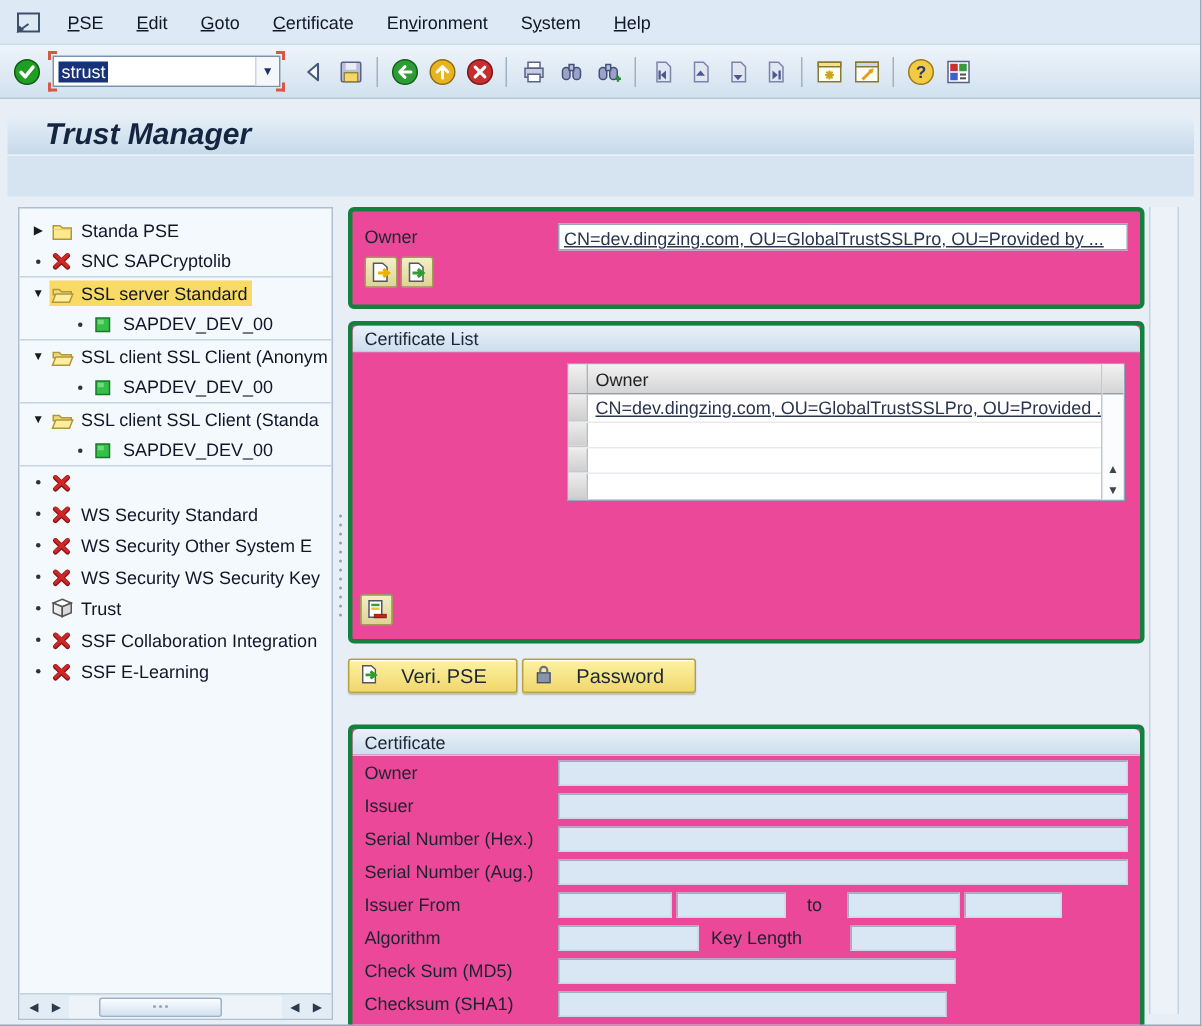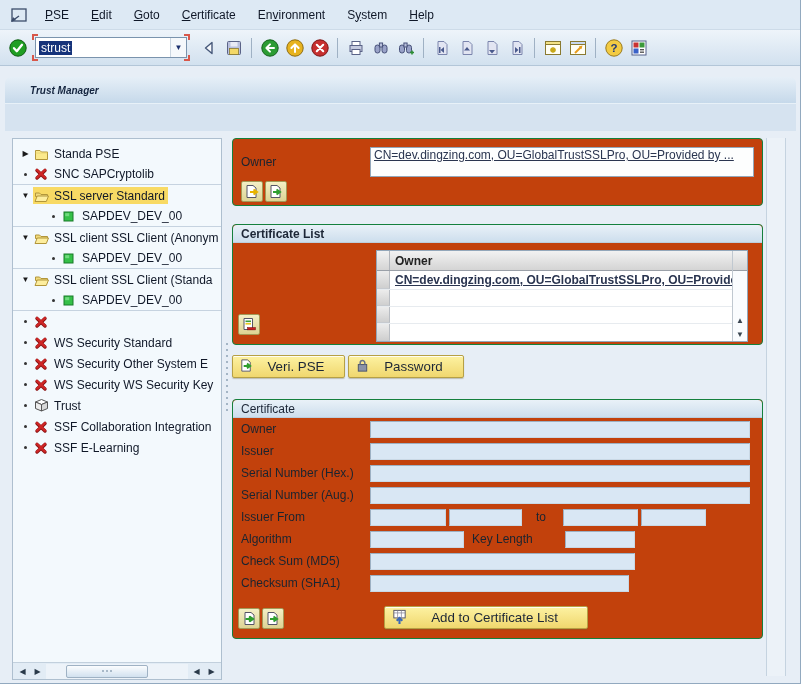--- a/index.html
+++ b/index.html
@@ -28,21 +28,21 @@
                color:#1a2f6e; font-size:8px; }
   .fc { position:absolute; width:6px; height:6px; border:2px solid #d8574a; }
   .fc.tl { top:-4px; left:-4px; border-right:none; border-bottom:none; }
   .fc.tr { top:-4px; right:-4px; border-left:none; border-bottom:none; }
   .fc.bl { bottom:-4px; left:-4px; border-right:none; border-top:none; }
   .fc.br { bottom:-4px; right:-4px; border-left:none; border-top:none; }
 
   
   .titlebar { margin:11px 4px 0 5px; height:26px; border-radius:6px 6px 0 0;
               background:linear-gradient(#e6eff7,#c6d9ea); display:flex; align-items:center; padding:0 25px; }
-  .titlebar .t { font-size:10px; font-weight:bold; font-style:italic; color:#15253f; }
+  .titlebar .t { font-size:20px; font-weight:bold; font-style:italic; color:#15253f; }
   .apptoolbar { margin:0 4px 0 5px; height:28px; background:#d6e3f0; border-top:1px solid #e8f1f8; }
 
   
   .content { display:flex; margin:7px 0 0 12px; height:542px; align-items:flex-start; }
 
   
   .tree-panel { width:210px; height:542px; flex:none; background:#f3f9fd;
                 border:1px solid #aebfcf; display:flex; flex-direction:column; overflow:hidden; }
   .tree-body { flex:1; overflow:hidden; padding-top:4px; }
   .trow { height:21px; display:flex; align-items:center; padding-left:5px; white-space:nowrap; }
@@ -64,38 +64,38 @@
               display:flex; align-items:center; justify-content:center; gap:2px; }
   .hs-thumb i { width:2px; height:2px; background:#93a7ba; border-radius:50%; }
 
   
   .splitter { width:10px; height:542px; flex:none; position:relative; }
   .splitter .grip { position:absolute; left:4px; top:205px; display:flex; flex-direction:column; gap:4px; }
   .grip i { width:2px; height:2px; background:#8ea2b5; border-radius:50%; }
 
   
   .rightcol { width:531px; flex:none; display:flex; flex-direction:column; }
-  .groupbox { border:1px solid #15803d; border-radius:4px; background:#c2410c; position:relative; }
+  .groupbox { border:3px solid #15803d; border-radius:4px; background:#ec4899; position:relative; }
   .group-hd { height:18px; background:linear-gradient(#e9f1f8,#cddeed); border-bottom:1px solid #bccedd;
               border-radius:4px 4px 0 0; display:flex; align-items:center; padding:0 8px; color:#1c2636; }
   .field-label { width:129px; flex:none; color:#1a2430; }
-  .disp-field { height:30px; background:#fdfefe; border:1px solid #93a7ba; display:flex;
-                align-items:flex-start; padding:0 3px; overflow:hidden; flex:1; }
+  .disp-field { height:18px; background:#fdfefe; border:1px solid #93a7ba; display:flex;
+                align-items:flex-end; padding:0 3px; overflow:hidden; flex:1; }
   .linktext { color:#2a3550; text-decoration:underline; white-space:nowrap; }
   .mini-btn { width:22px; height:21px; background:linear-gradient(#f3efc6,#ddd494);
               border:1px solid #a39a58; border-radius:2px; display:flex; align-items:center;
               justify-content:center; margin-right:2px; flex:none; }
 
   
   .grp-a { height:68px; margin-right:0; padding:8px 8px 0 8px; }
   .grp-a .row1 { display:flex; align-items:center; }
   .grp-a .row2 { display:flex; margin-top:4px; }
 
   
-  .grp-b { height:121px; margin-top:18px;font-weight:bold; }
+  .grp-b { height:215px; margin-top:8px; }
   .ctable { position:absolute; left:143px; top:25px; width:372px; background:#fff;
             border:1px solid #93a7ba; padding-right:15px; }
   .crow { display:flex; height:19px; border-bottom:1px solid #e7ebef; }
   .crow.empty { height:17px; }
   .crow.hdr { height:20px; border-bottom:1px solid #9aa0a8; }
   .sel-cell { width:13px; flex:none; background:linear-gradient(#ececec,#cfcfcf);
               border-right:1px solid #b8bcc2; border-bottom:1px solid #c6cacf; }
   .hdr-sel { width:13px; flex:none; background:linear-gradient(#f2f2f2,#d4d4d4); border-right:1px solid #b0b4ba; }
   .hdr-cell { flex:1; background:linear-gradient(#f2f2f2,#d4d4d4); display:flex; align-items:center;
               padding:0 5px; color:#222; overflow:hidden; }

